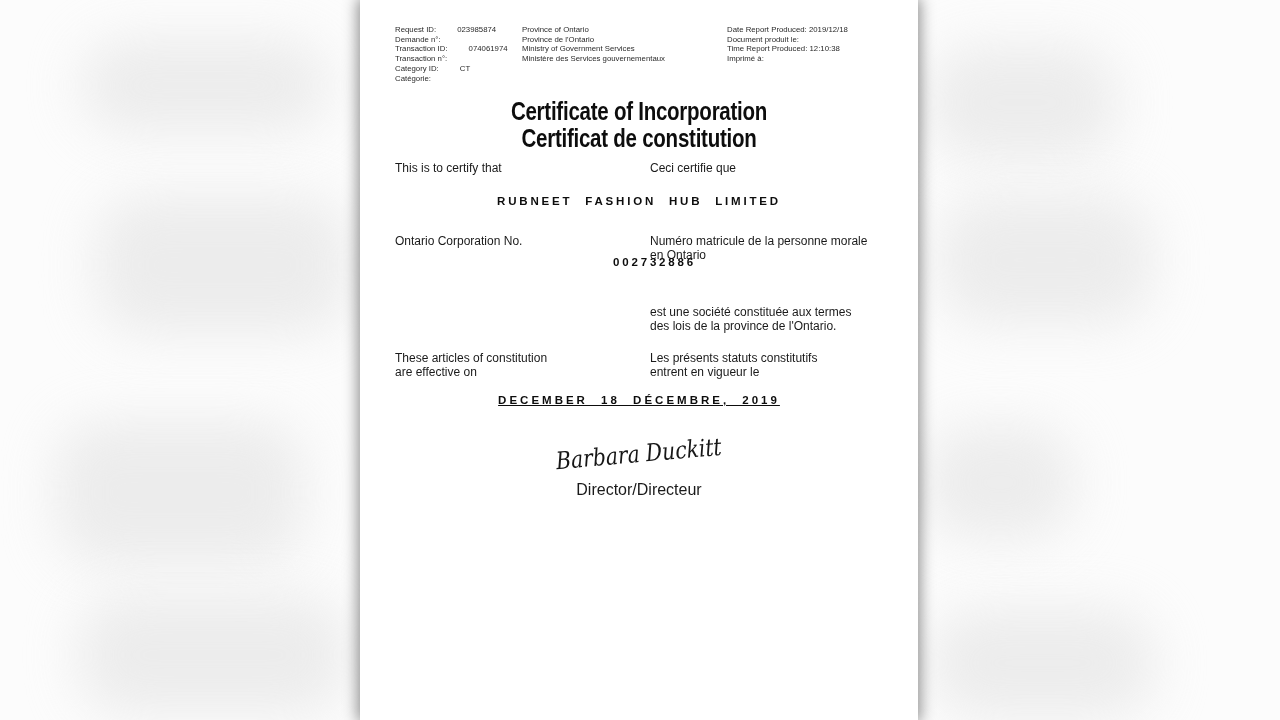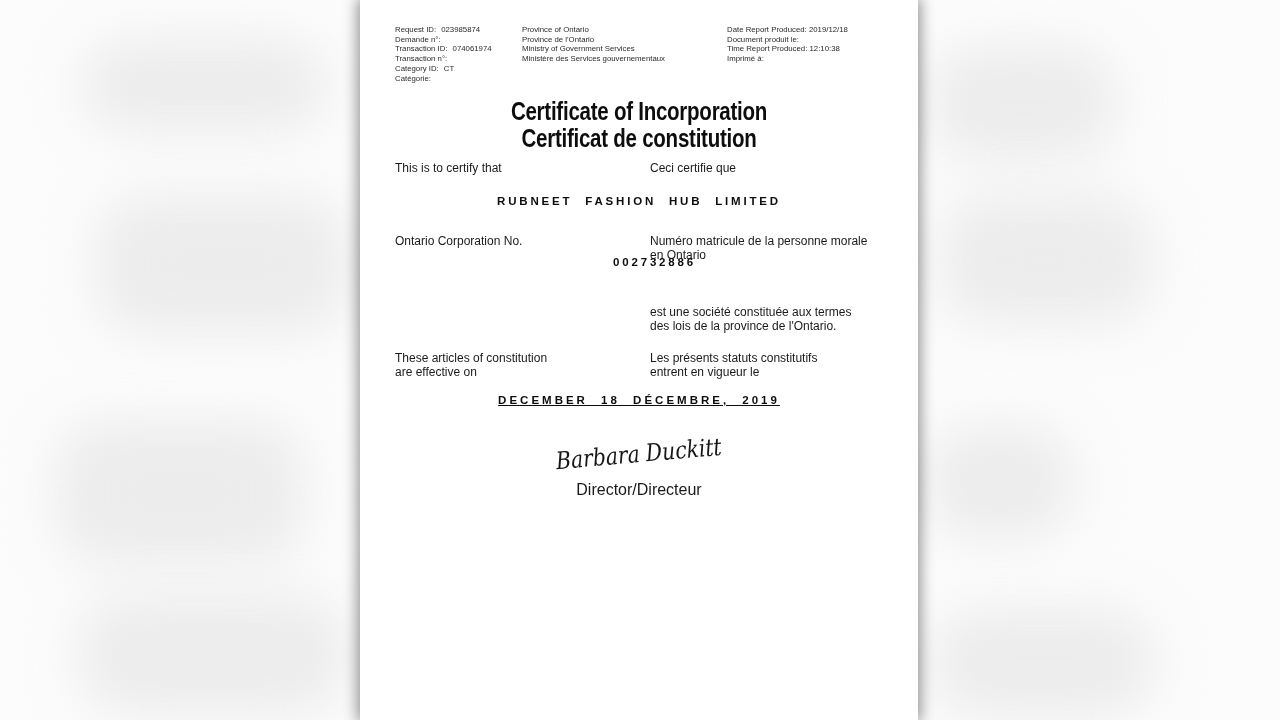--- a/index.html
+++ b/index.html
@@ -22,21 +22,21 @@
   
   .page { position:absolute; left:360px; top:0; width:558px; height:720px;
           background:#ffffff; box-shadow:0 0 14px 2px rgba(0,0,0,.45);
           color:#1a1a1a; }
 
   
   .hdr { position:absolute; top:25px; font-size:7.8px; line-height:9.7px; color:#2a2a2a; }
   .hdr-left  { left:35px;  width:130px; }
   .hdr-mid   { left:162px; width:200px; }
   .hdr-right { left:367px; width:165px; }
-  .hrow { display:flex; }
+  .hrow { display:flex;gap:16px; }
   .hlbl { white-space:nowrap; margin-right:5px; min-width:38px; }
   .hval { white-space:nowrap; }
 
   
   .title { position:absolute; top:98px; left:0; width:100%; text-align:center;
            font-weight:bold; font-size:25px; line-height:27px; letter-spacing:-.3px;
            color:#0d0d0d; transform:scaleX(.82); }
 
   
   .col-en { position:absolute; left:35px;  width:235px; font-size:12px; line-height:13.8px; }

